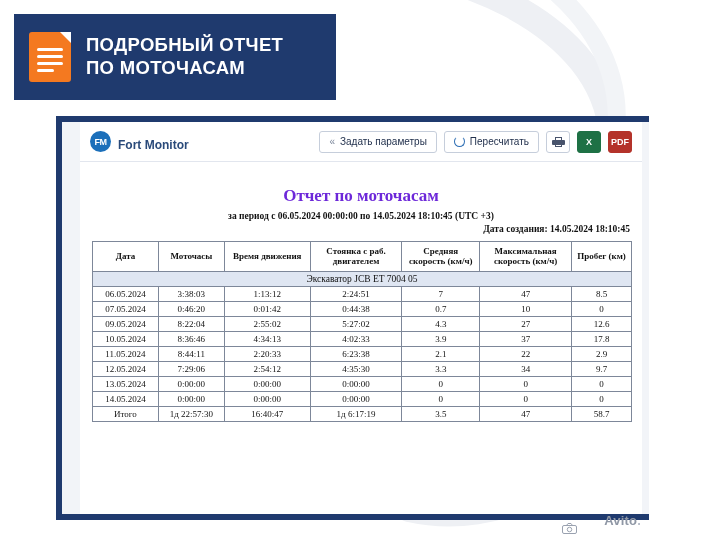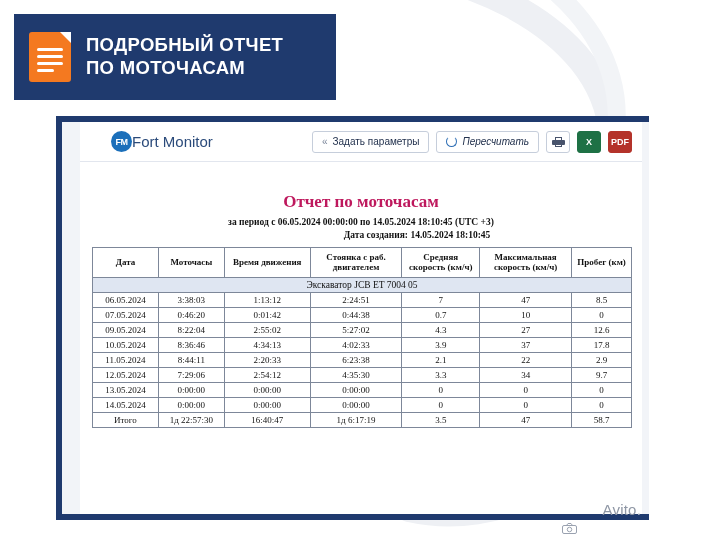--- a/index.html
+++ b/index.html
@@ -119,56 +119,56 @@
     left: 18px; right: 18px; top: 0;
     height: 40px;
     background: #ffffff;
     border-bottom: 1px solid #e2e6ee;
     display: flex;
     align-items: center;
     padding: 0 10px;
   }
   .brand {
     display: flex;
-    align-items: center;
-    margin-left: 21px;
+    align-items: flex-end;
+    gap: 7px;
   }
   .brand-logo {
     width: 21px; height: 21px;
     border-radius: 50%;
     background: #1b6fba;
     color: #fff;
     font-size: 9px;
     font-weight: bold;
     display: flex;
     align-items: center;
     justify-content: center;
     letter-spacing: -0.5px;
   }
   .brand-name {
-    font-size: 15px;
-    font-weight: normal;
+    font-size: 12px;
+    font-weight: bold;
     color: #2a4a7a;
   }
   .toolbar-spacer { flex: 1; }
   .btn {
     display: flex;
     align-items: center;
     gap: 5px;
     height: 22px;
     padding: 0 9px;
     border: 1px solid #c6cedb;
     border-radius: 3px;
     background: #ffffff;
     font-size: 10px;
     color: #22314d;
     white-space: nowrap;
     cursor: pointer;
   }
-  .btn + .btn { margin-left: 7px; font-style: italic; }
+  .btn + .btn { margin-left: 7px; }
   .btn .chev { color: #7c879b; font-size: 10px; }
   .icon-circle {
     width: 11px; height: 11px;
     border: 1.6px solid #2f6fb5;
     border-radius: 50%;
     border-top-color: transparent;
     display: inline-block;
   }
   .icon-btn {
     width: 24px; height: 22px;
@@ -209,36 +209,36 @@
   
   .report {
     position: absolute;
     left: 18px; right: 18px; top: 40px; bottom: 0;
     background: #ffffff;
     padding: 10px 12px 0 12px;
     overflow: hidden;
   }
   .rep-title {
     text-align: center;
-    color: #be185d;
+    color: #6d28d9;
     font-family: "Liberation Serif", serif;
     font-weight: bold;
     font-size: 17px;
-    margin: 20px 0 4px 0;
+    margin: 14px 0 4px 0;
   }
   .rep-sub {
     text-align: center;
     font-family: "Liberation Serif", serif;
     font-size: 9.5px;
     color: #111111;
     font-weight: bold;
     line-height: 1.35;
   }
   .rep-sub2 {
-    text-align: center;
+    text-align: right;
     font-family: "Liberation Serif", serif;
     font-size: 9.5px;
     color: #111111;
     font-weight: bold;
     padding-left: 112px;
     margin-top: 1px;
   }
 
   table.rep {
     margin: 7px auto 0 auto;
@@ -271,24 +271,24 @@
   }
   table.rep tbody td { height: 13px; }
   table.rep tr.total td {
     font-weight: normal;
     background: #ffffff;
   }
 
   
   .avito {
     position: absolute;
-    right: 8px; bottom: 22px;
-    font-size: 15px;
+    right: 8px; bottom: 12px;
+    font-size: 13px;
     color: #8f97a5;
-    font-weight: normal;
+    font-weight: bold;
     letter-spacing: 0.2px;
     z-index: 5;
   }
   .avito .dot { color: #b7bdc8; }
   .cam {
     position: absolute;
     right: 72px; bottom: 6px;
     width: 15px; height: 11px;
     z-index: 5;
   }

